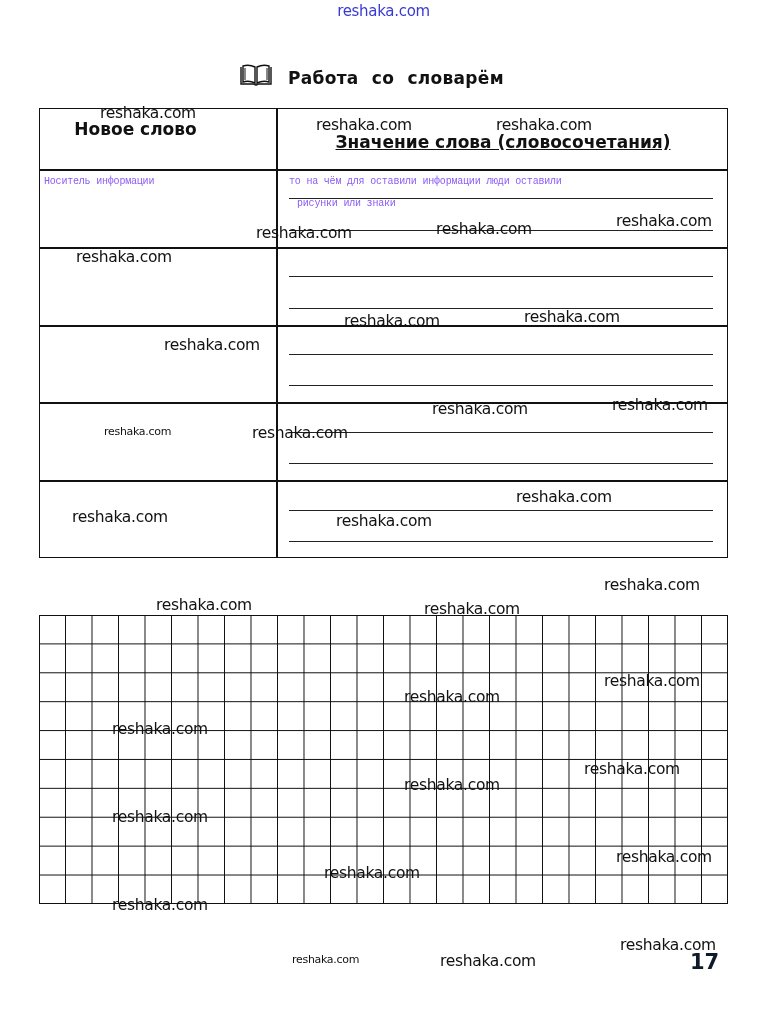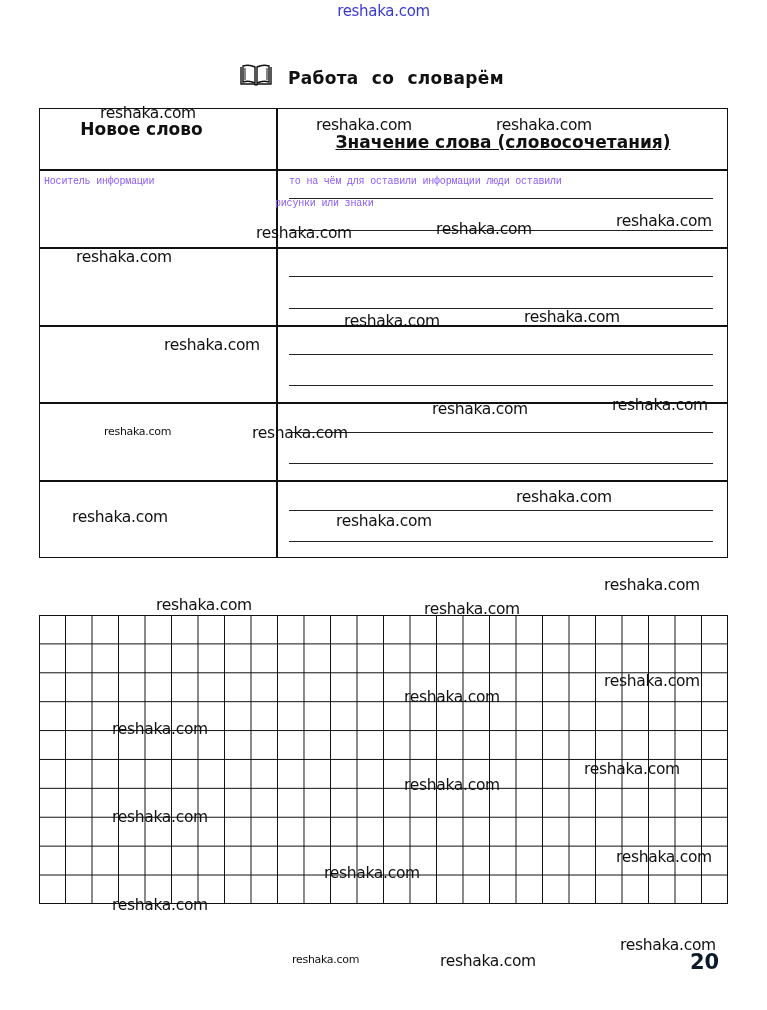--- a/index.html
+++ b/index.html
@@ -13,21 +13,21 @@
   .title-text { font-family: "DejaVu Sans", sans-serif; font-weight: bold; font-size: 17px;
                 margin-left: 14px; word-spacing: 7px; letter-spacing: 0.3px; }
 
   
   .vtable { left: 39px; top: 108px; width: 689px; height: 450px;
             border: 1.5px solid #111; box-sizing: border-box; }
   .vcol-div { left: 276px; top: 108px; width: 1.5px; height: 450px; background: #111; }
   .vrow-line { left: 39px; width: 689px; height: 1.5px; background: #111; }
   .head-cell { font-family: "DejaVu Sans", sans-serif; font-weight: bold; font-size: 17px;
                text-align: center; line-height: 22px; }
-  .head-left { left: 36px; width: 211px; top: 118px; }
+  .head-left { left: 30px; width: 211px; top: 118px; }
   .head-right { left: 278px; width: 450px; top: 131px; text-decoration: underline; }
   .word-text { font-family: Liberation Mono, monospace; font-size: 10px; color: #8b5cf6; letter-spacing: -0.2px; }
   .write-line { height: 1.3px; background: #222; }
 
   
   .grid { left: 39px; top: 615px; width: 689px; height: 289px;
           border: 1.5px solid #111; box-sizing: border-box;
           background-image:
             linear-gradient(to right, #111 1.3px, transparent 1.3px),
             linear-gradient(to bottom, #111 1.3px, transparent 1.3px);
@@ -68,21 +68,21 @@
 <div class="abs head-cell head-left">
   <div>Новое слово</div>
 </div>
 <div class="abs head-cell head-right">
   <div>Значение слова (словосочетания)</div>
 </div>
 
 <div class="abs word-text" style="left:44px; top:176px;">Носитель информации</div>
 <div class="abs word-text" style="left:289px; top:176px;">то на чём для оставили информации люди оставили</div>
 <div class="abs write-line" style="left:289px; top:198px; width:424px;"></div>
-<div class="abs word-text" style="left:275px; top:198px;text-align:center;">рисунки или знаки</div>
+<div class="abs word-text" style="left:297px; top:198px;text-align:center;">рисунки или знаки</div>
 <div class="abs write-line" style="left:289px; top:230px; width:424px;"></div>
 
 <div class="abs write-line" style="left:289px; top:276px; width:424px;"></div>
 <div class="abs write-line" style="left:289px; top:308px; width:424px;"></div>
 
 <div class="abs write-line" style="left:289px; top:354px; width:424px;"></div>
 <div class="abs write-line" style="left:289px; top:385px; width:424px;"></div>
 
 <div class="abs write-line" style="left:289px; top:432px; width:424px;"></div>
 <div class="abs write-line" style="left:289px; top:463px; width:424px;"></div>
@@ -120,13 +120,13 @@
     <div class="abs wm" style="left: 404px; top: 776px;">reshaka.com</div>
     <div class="abs wm" style="left: 112px; top: 808px;">reshaka.com</div>
     <div class="abs wm" style="left: 616px; top: 848px;">reshaka.com</div>
     <div class="abs wm" style="left: 324px; top: 864px;">reshaka.com</div>
     <div class="abs wm" style="left: 112px; top: 896px;">reshaka.com</div>
     <div class="abs wm" style="left: 620px; top: 936px;">reshaka.com</div>
     <div class="abs wm small" style="left: 292px; top: 953px;">reshaka.com</div>
     <div class="abs wm" style="left: 440px; top: 952px;">reshaka.com</div>
   </div>
 
-<div class="abs page-num">20</div>
+<div class="abs page-num">17</div>
 
 </body></html>

